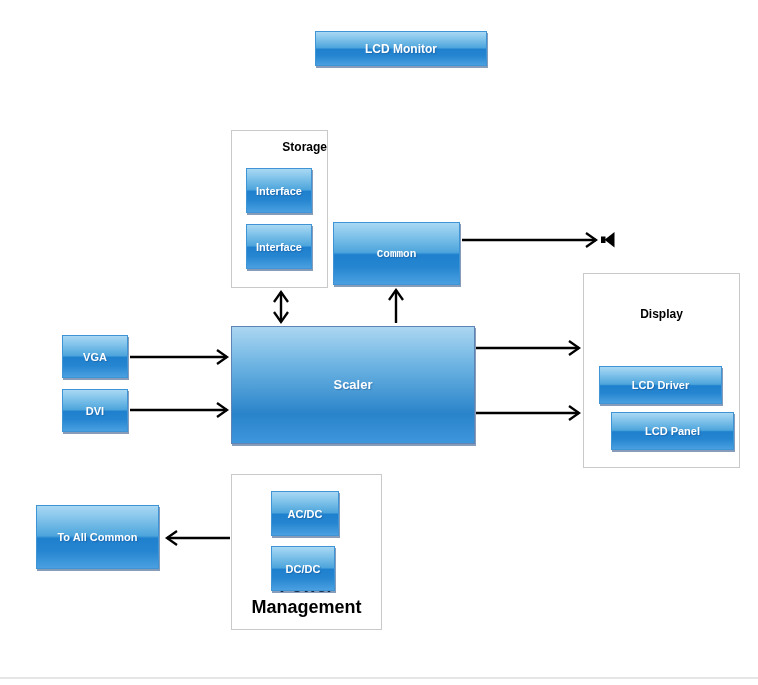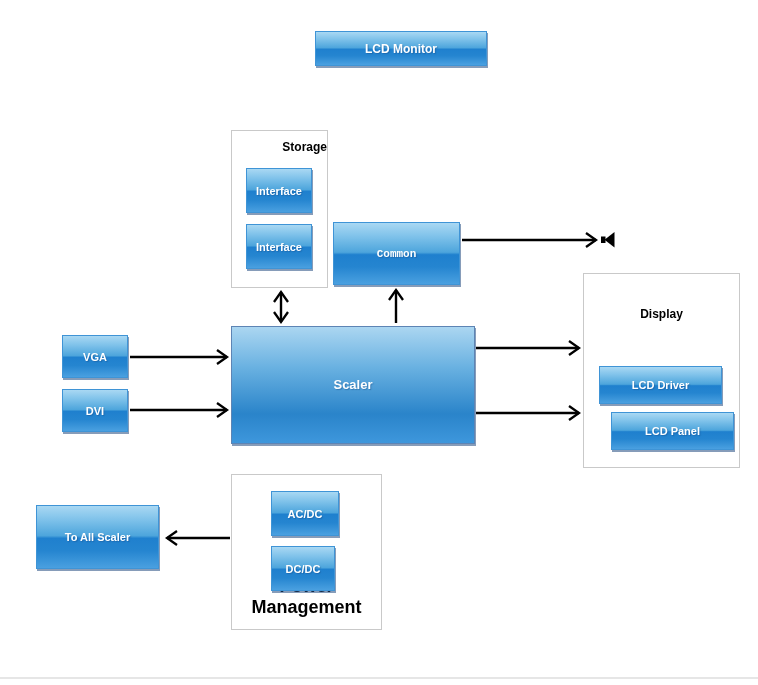--- a/index.html
+++ b/index.html
@@ -120,21 +120,21 @@
     <div class="group-label" style="bottom:11px; font-size:18px;">Power Management</div>
   </div>
   <div class="node" style="left:271px; top:491px; width:68px; height:45px;">
     <span>AC/DC</span>
   </div>
   <div class="node" style="left:271px; top:546px; width:64px; height:45px;">
     <span>DC/DC</span>
   </div>
 
   <div class="node" style="left:36px; top:505px; width:123px; height:64px;">
-    <span>To All Scaler</span>
+    <span>To All Common</span>
   </div>
 
   <svg class="speaker" width="15" height="19" viewBox="0 0 15 19">
     <rect x="0" y="6.5" width="4.5" height="6.5" fill="#000000"></rect>
     <polygon points="3.5,9.8 13.5,2 13.5,17.5" fill="#000000"></polygon>
   </svg>
 
   <svg class="wires" width="758" height="685" viewBox="0 0 758 685">
     <defs>
       <marker id="ah" markerUnits="userSpaceOnUse" markerWidth="24" markerHeight="22" refX="11" refY="10" orient="auto-start-reverse">

